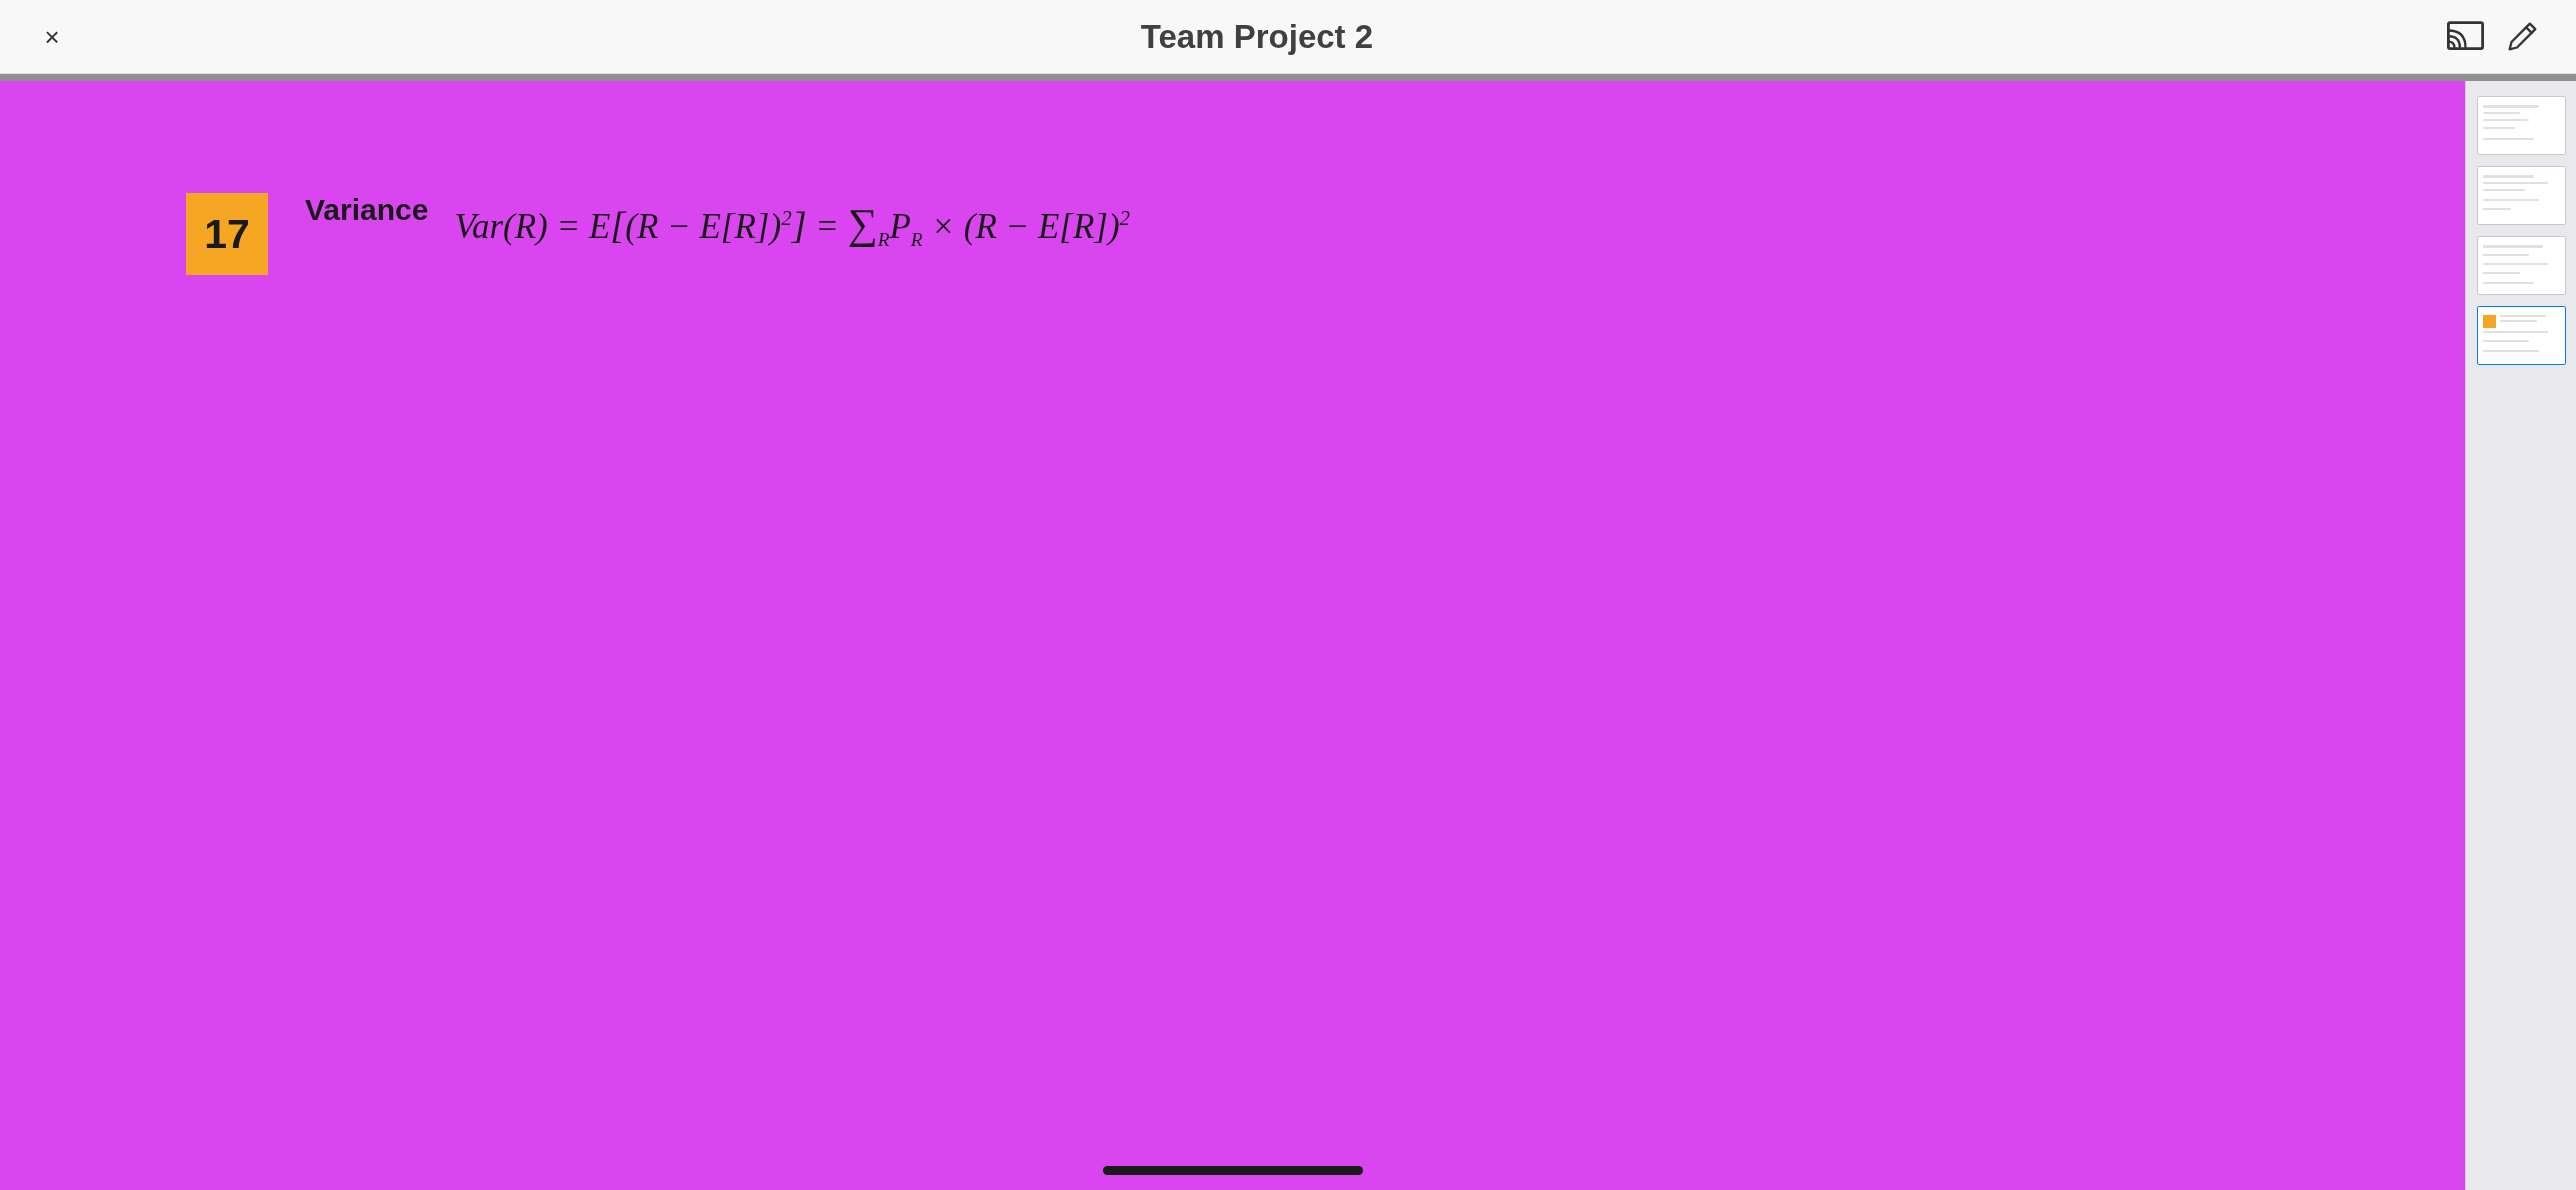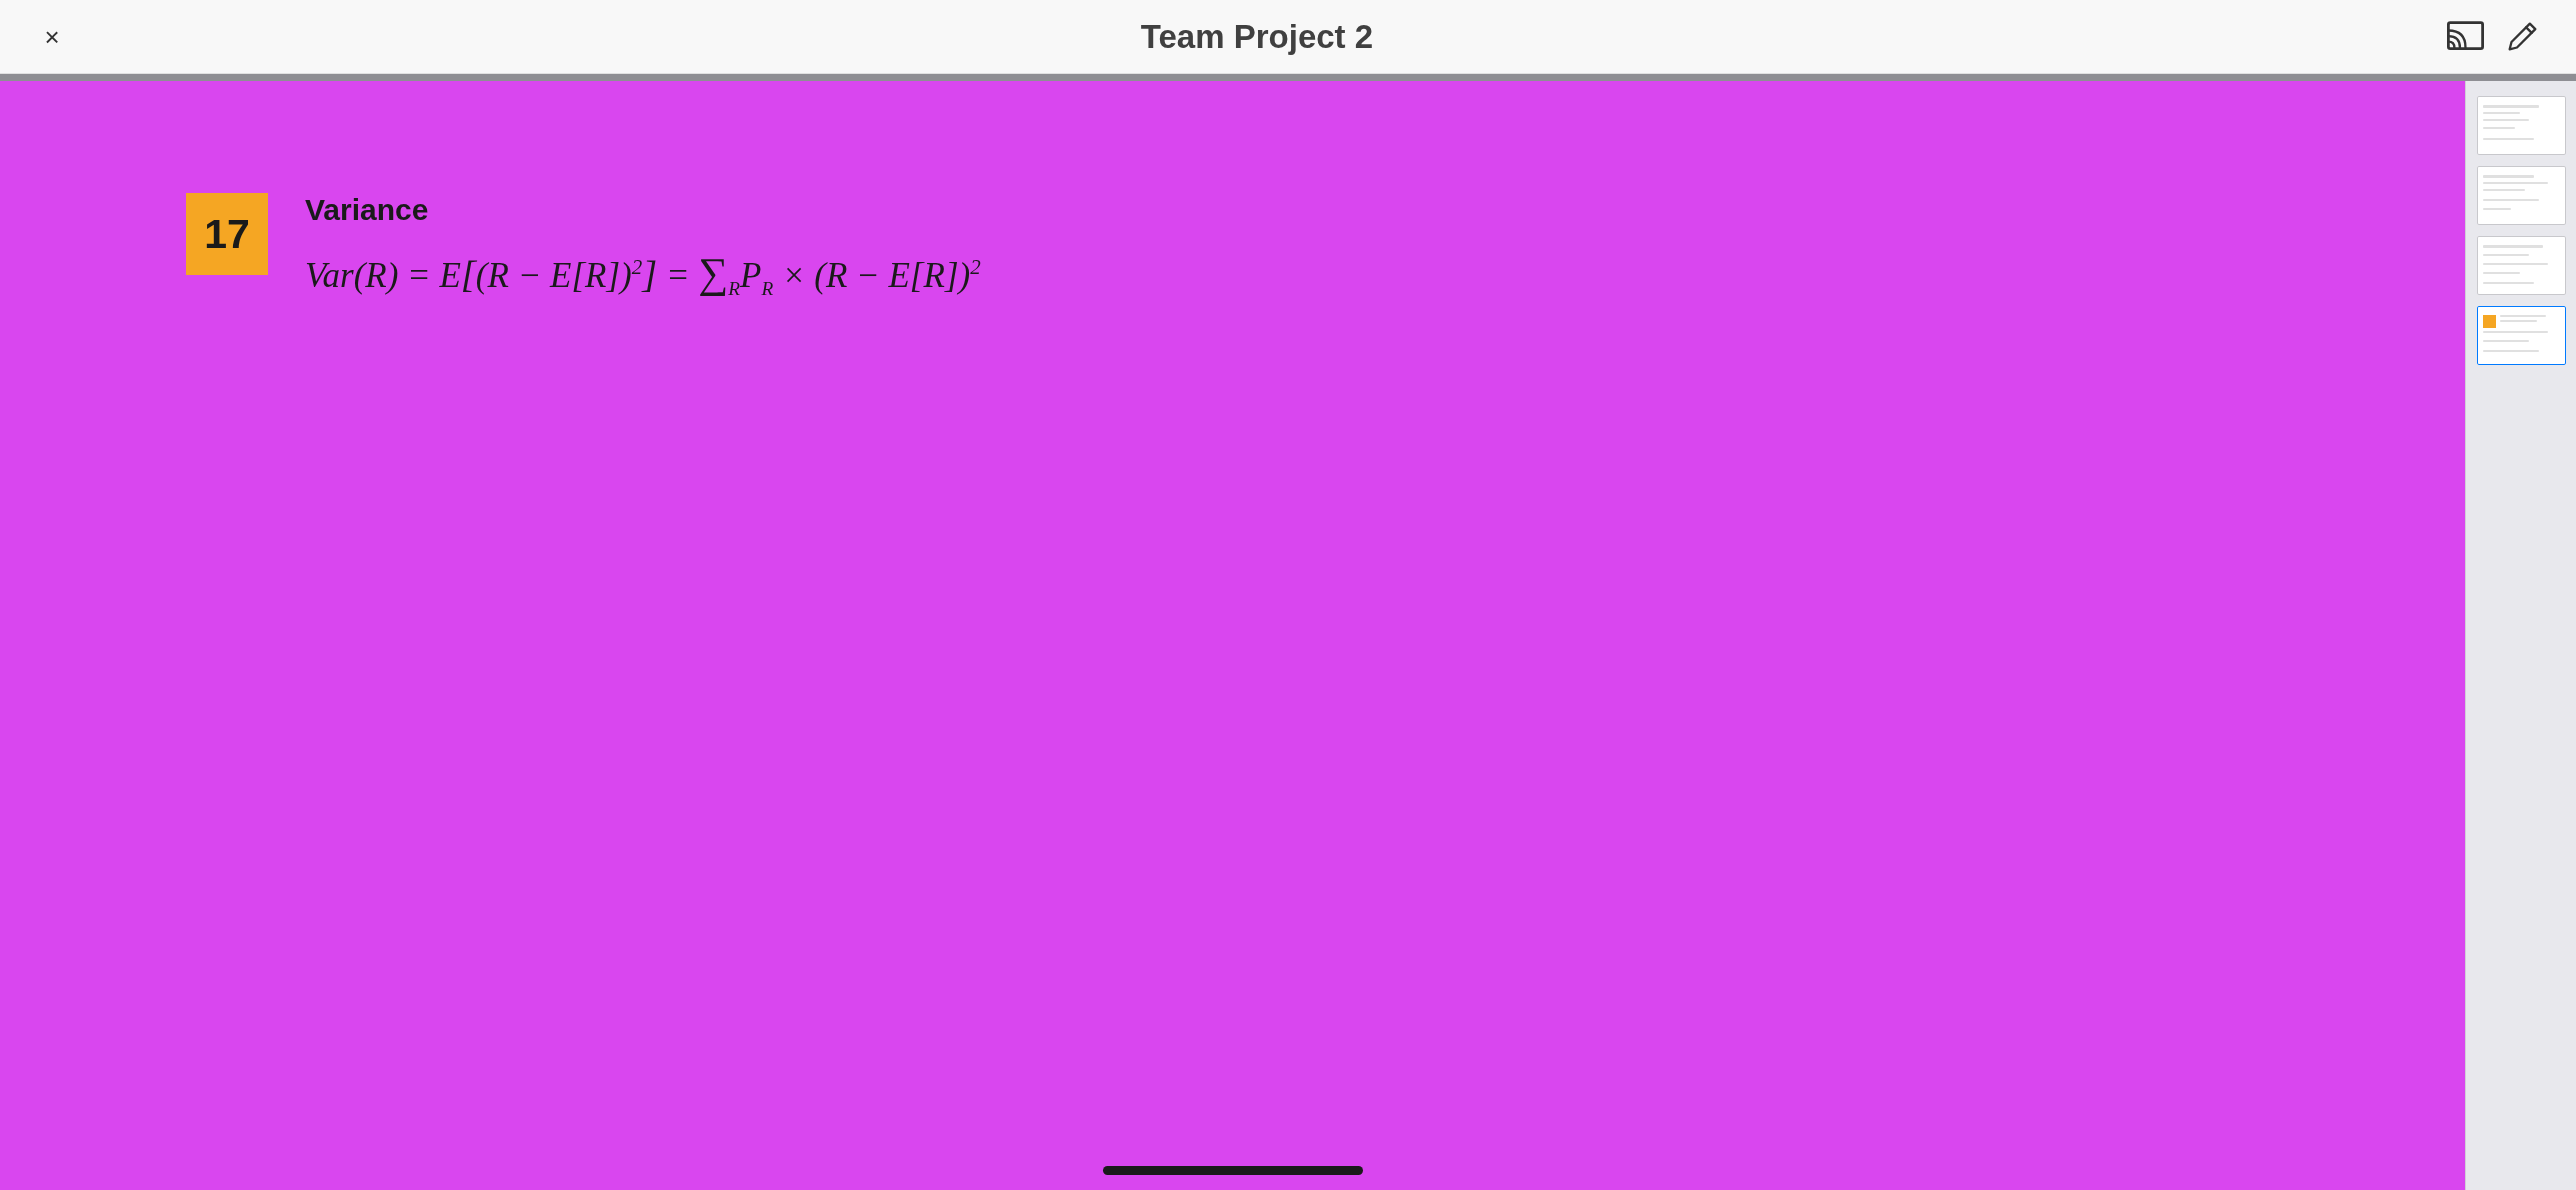--- a/index.html
+++ b/index.html
@@ -130,22 +130,22 @@
       height: 82px;
       display: flex;
       align-items: center;
       justify-content: center;
       flex-shrink: 0;
       margin-right: 37px;
     }
 
     .formula-block {
       display: flex;
-      flex-direction: column;
-      gap: 15px;
+      flex-direction: row;
+      gap: 26px;
     }
 
     .formula-label {
       font-size: 30px;
       font-weight: 700;
       color: #1a1a1a;
       font-family: -apple-system, BlinkMacSystemFont, 'Helvetica Neue', Arial, sans-serif;
     }
 
     .formula-continuation {

